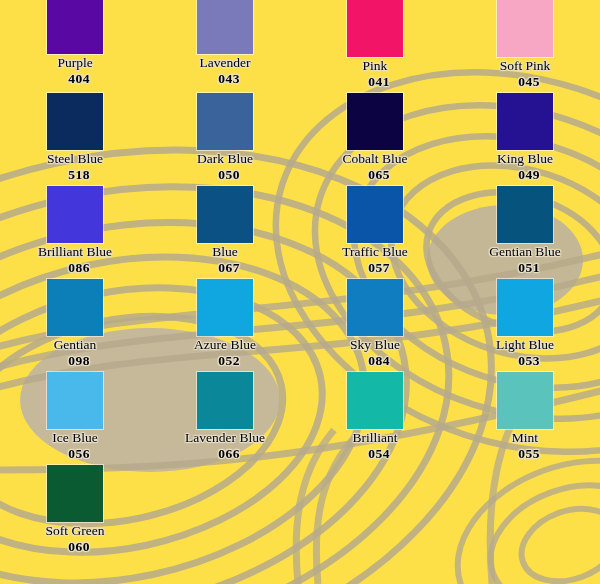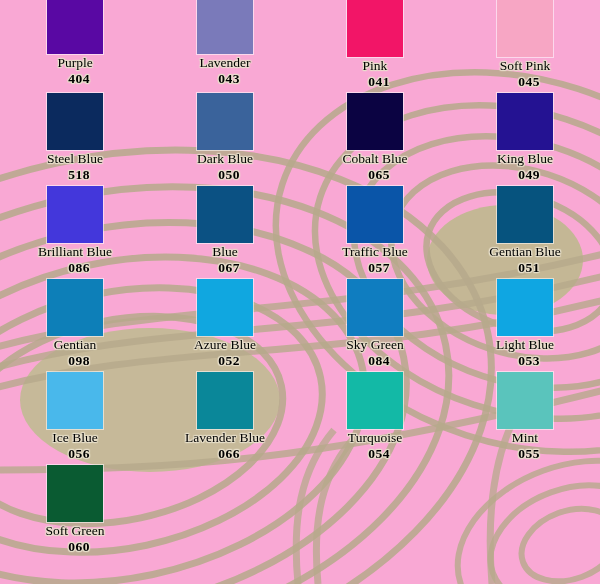--- a/index.html
+++ b/index.html
@@ -10,21 +10,21 @@
     width: 600px;
     height: 584px;
     overflow: hidden;
     font-family: "Liberation Serif", "DejaVu Serif", serif;
     background: #d0c4a5;
   }
   #page {
     position: relative;
     width: 600px;
     height: 584px;
-    background: #f9a8d4;
+    background: #fde047;
     overflow: hidden;
   }
   #bg-pattern {
     position: absolute;
     left: 0;
     top: 0;
     width: 600px;
     height: 584px;
     pointer-events: none;
   }
@@ -196,41 +196,41 @@
         <div class="cap cap-name">Gentian</div>
         <div class="cap cap-code">098</div>
       </div>
       <div class="cell row-4">
         <div class="swatch" style="background: rgb(16, 167, 224);"></div>
         <div class="cap cap-name">Azure Blue</div>
         <div class="cap cap-code">052</div>
       </div>
       <div class="cell row-4">
         <div class="swatch" style="background: rgb(15, 125, 192);"></div>
-        <div class="cap cap-name">Sky Green</div>
+        <div class="cap cap-name">Sky Blue</div>
         <div class="cap cap-code">084</div>
       </div>
       <div class="cell row-4">
         <div class="swatch" style="background: rgb(15, 166, 226);"></div>
         <div class="cap cap-name">Light Blue</div>
         <div class="cap cap-code">053</div>
       </div>
       <div class="cell row-4">
         <div class="swatch" style="background: rgb(73, 184, 235);"></div>
         <div class="cap cap-name">Ice Blue</div>
         <div class="cap cap-code">056</div>
       </div>
       <div class="cell row-5">
         <div class="swatch" style="background: rgb(10, 135, 153);"></div>
         <div class="cap cap-name">Lavender Blue</div>
         <div class="cap cap-code">066</div>
       </div>
       <div class="cell row-5">
         <div class="swatch" style="background: rgb(19, 185, 166);"></div>
-        <div class="cap cap-name">Turquoise</div>
+        <div class="cap cap-name">Brilliant</div>
         <div class="cap cap-code">054</div>
       </div>
       <div class="cell row-5">
         <div class="swatch" style="background: rgb(90, 196, 188);"></div>
         <div class="cap cap-name">Mint</div>
         <div class="cap cap-code">055</div>
       </div>
       <div class="cell row-5">
         <div class="swatch" style="background: rgb(10, 91, 50);"></div>
         <div class="cap cap-name">Soft Green</div>

